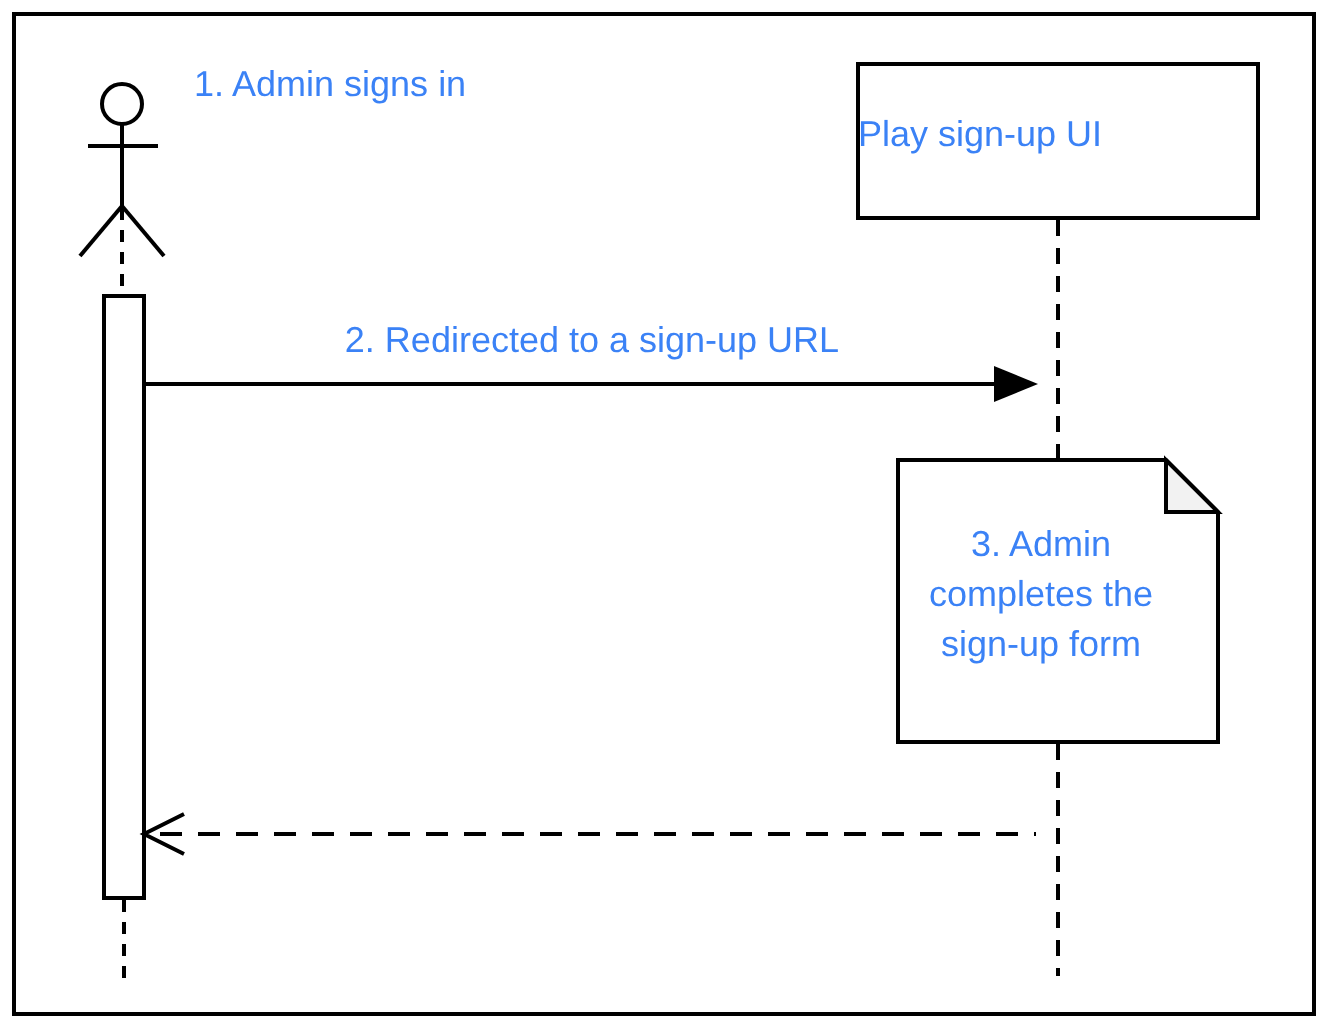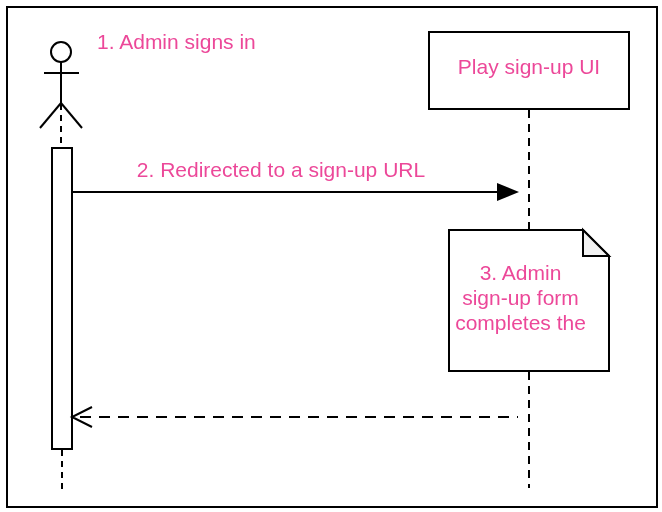--- a/index.html
+++ b/index.html
@@ -16,39 +16,39 @@
     color: #000000;
     overflow: hidden;
   }
   #shapes {
     position: absolute;
     left: 0;
     top: 0;
   }
   .label {
     position: absolute;
-    font-size: 21px;
+    font-size: 18px;
     line-height: 26px;
     white-space: nowrap;
-    color: #ec4899;
+    color: #3b82f6;
   }
   .label.center { text-align: center; }
   #label-actor {
     left: 97px;
     top: 29px;
     text-align: left;
   }
   #label-participant {
     left: 429px;
     top: 54px;
     width: 200px;
-    text-align: center;
+    text-align: left;
   }
   #label-msg2 {
-    left: 81px;
+    left: 96px;
     top: 157px;
     width: 400px;
   }
   #label-note {
     left: 449px;
     top: 260px;
     width: 143px;
     line-height: 25px;
     text-align: center;
   }
@@ -106,18 +106,18 @@
   <div class="label" id="label-actor">
     <div>1. Admin signs in</div>
   </div>
 
   <div class="label center" id="label-participant">Play sign-up UI</div>
 
   <div class="label center" id="label-msg2">2. Redirected to a sign-up URL</div>
 
   <div class="label" id="label-note">
     <div>3. Admin</div>
+    <div>completes the</div>
     <div>sign-up form</div>
-    <div>completes the</div>
   </div>
 
 
 </div>
 
 </body></html>

